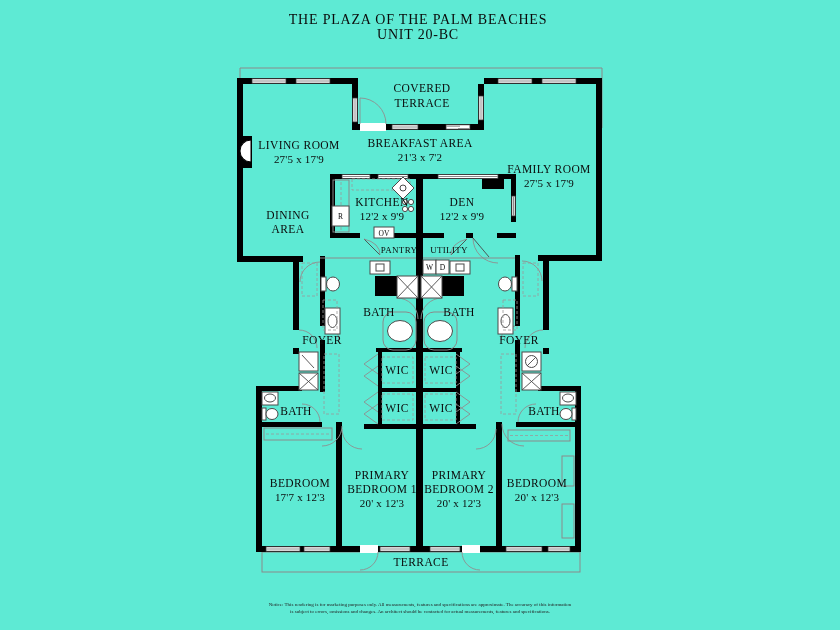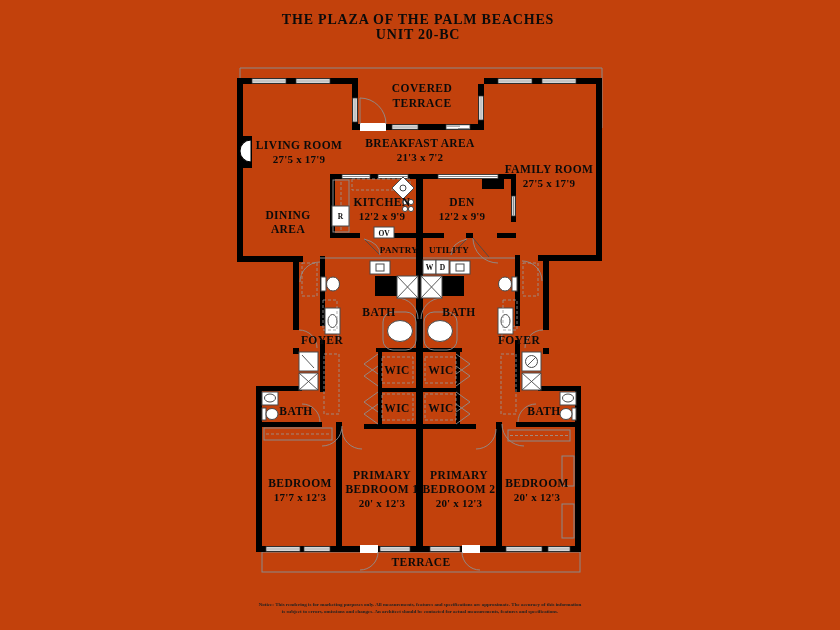--- a/index.html
+++ b/index.html
@@ -1,16 +1,16 @@
 <!DOCTYPE html>
 <html><head>
 <meta charset="utf-8">
 <style>
   html,body{margin:0;padding:0;background:#fff;}
-  .page{position:relative;width:840px;height:630px;background:#c2410c;overflow:hidden;font-weight:bold;}
+  .page{position:relative;width:840px;height:630px;background:#5eead4;overflow:hidden;}
   svg{position:absolute;left:0;top:0;}
   svg text{font-family:"Liberation Serif","DejaVu Serif",serif;fill:#0b0b0b;}
   .ttl{font-size:14px;text-anchor:middle;letter-spacing:.8px;}
   .rm{font-size:11.5px;text-anchor:middle;letter-spacing:.4px;}
   .dim{font-size:11px;text-anchor:middle;letter-spacing:.2px;}
   .sm{font-size:9px;text-anchor:middle;letter-spacing:.3px;}
   .xs{font-size:7.5px;text-anchor:middle;}
   .disc{font-size:5px;text-anchor:middle;fill:#222;}
   .wall{fill:#000;}
   .tl{stroke:#8a8a8a;fill:none;stroke-width:1;}

